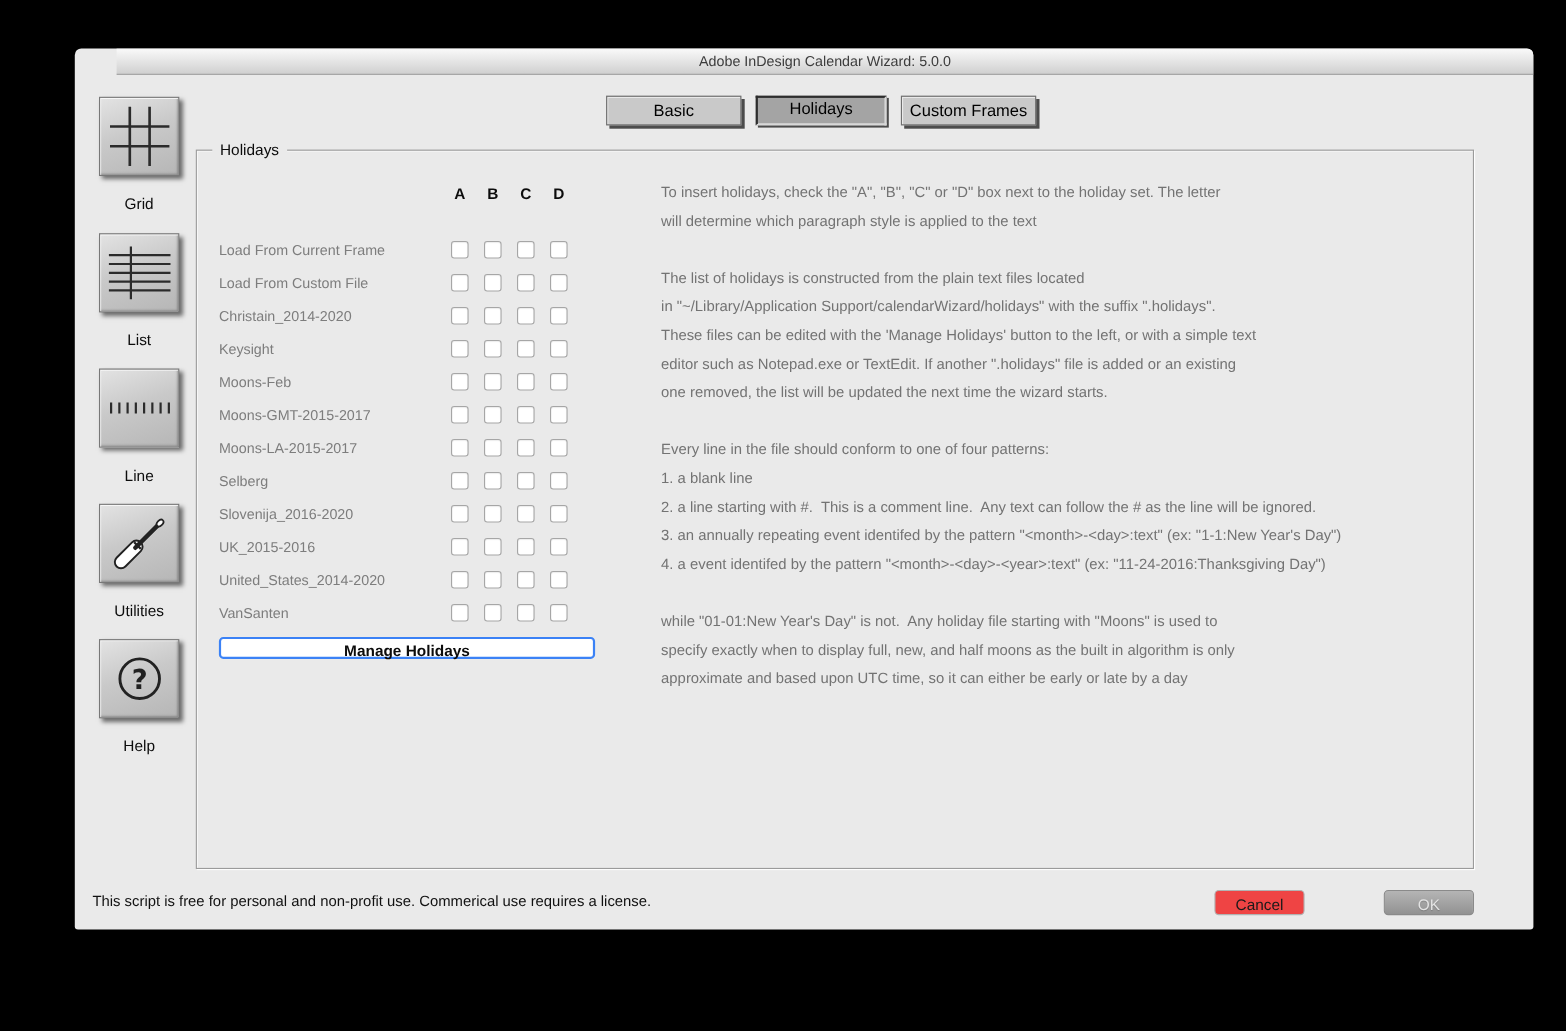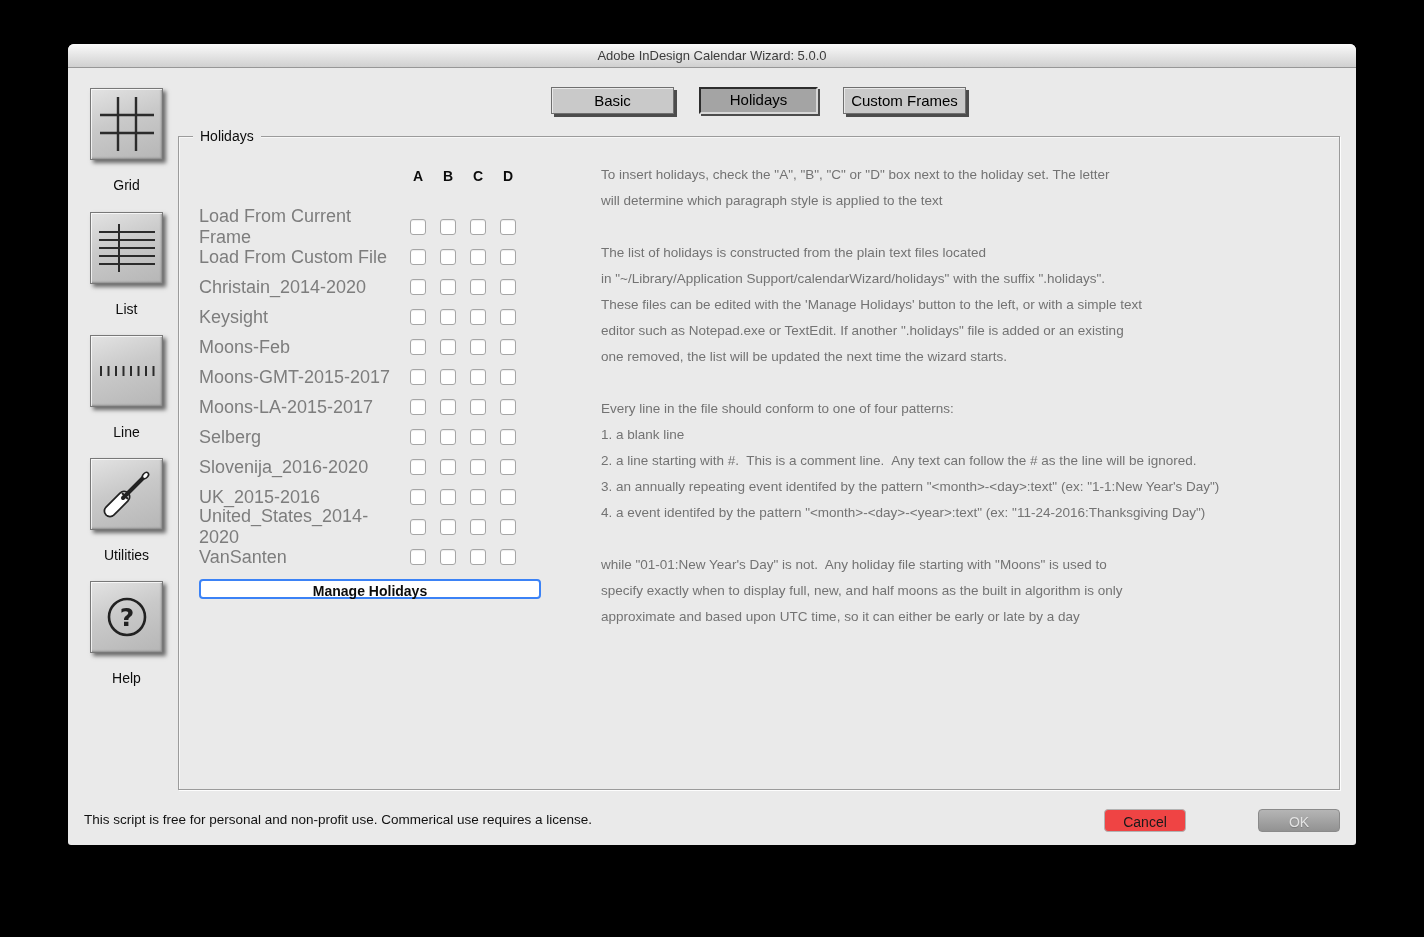--- a/index.html
+++ b/index.html
@@ -8,30 +8,31 @@
     background:#000;
     position:relative;
     font-family:"Liberation Sans", sans-serif;
     -webkit-font-smoothing:antialiased;
   }
   .dialog {
     position:absolute; left:68px; top:44px; width:1288px; height:801px;
     background:#eaeaea;
     border-radius:6px 6px 3px 3px;
     overflow:hidden;
+    padding-left:38px;
   }
   .titlebar {
     height:23px;
     background:linear-gradient(#fafafa,#d0d0d0);
     border-bottom:1px solid #979797;
     text-align:center; line-height:23px;
     font-size:13px; color:#3c3c3c;
   }
   
-  .tabs { position:absolute; left:483px; top:43px; display:flex; gap:25px; }
+  .tabs { position:absolute; left:483px; top:43px; display:flex; gap:13px; }
   .tab {
     width:121px; height:25px; line-height:25px; text-align:center;
     font-size:15px; color:#000;
     background:#c9c9c9;
     border:1px solid #6f6f6f;
     box-shadow:3px 3px 0 #4c4c4c, inset 1px 1px 0 #e9e9e9;
     cursor:default;
   }
   .tab.active {
     background:#a4a4a4;
@@ -63,21 +64,21 @@
     background:#eaeaea; padding:0 7px;
     font-size:14px; color:#0c0c0c;
   }
   
   .list-col { position:absolute; left:20px; top:24px; }
   .hdr-row { display:flex; height:30px; align-items:center; }
   .hdr-spacer { width:204px; }
   .hdr-cell { width:30px; text-align:center; font-size:14px; font-weight:bold; color:#0c0c0c; }
   .rows { margin-top:21px; }
   .hrow { display:flex; height:30px; align-items:center; }
-  .hlabel { width:204px; font-size:18px; color:#7d7d7d; }
+  .hlabel { width:204px; font-size:13px; color:#7d7d7d; }
   .cbcell { width:30px; display:flex; justify-content:center; }
   .cb {
     width:14px; height:14px;
     background:#fff;
     border:1px solid #a6a6a6;
     border-radius:3px;
     box-shadow:inset 0 1px 1px rgba(0,0,0,0.08);
   }
   .manage-btn {
     margin-top:7px;

